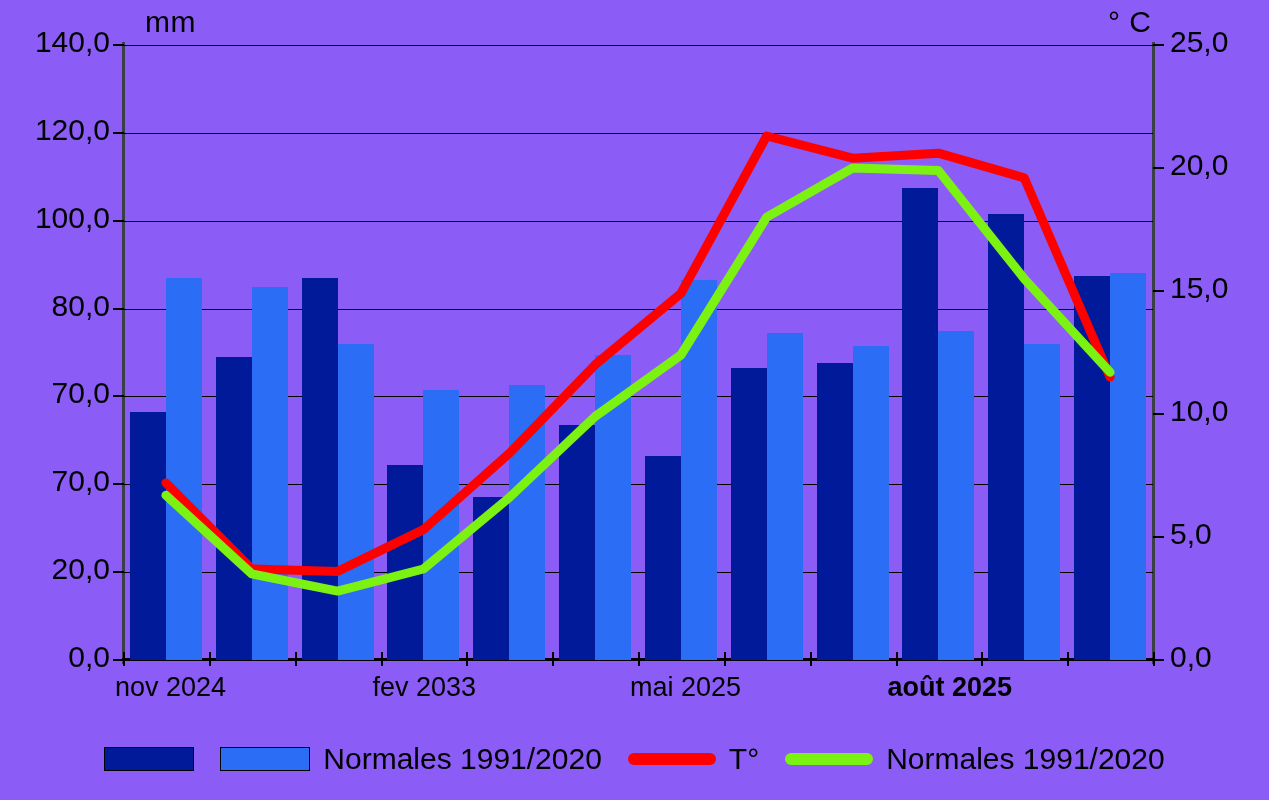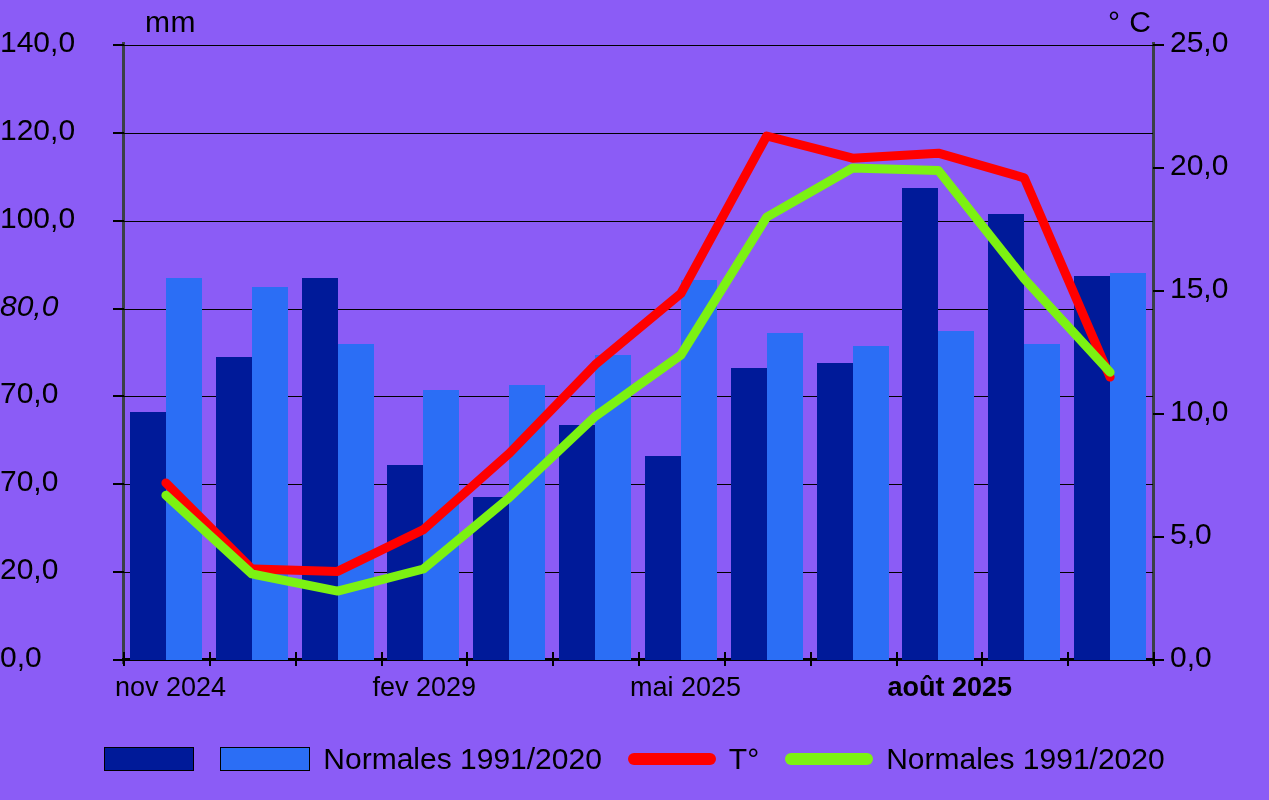--- a/index.html
+++ b/index.html
@@ -5,21 +5,21 @@
 <style>
   html,body{margin:0;padding:0;background:#ffffff;}
   body{font-family:"Liberation Sans",sans-serif;}
   #stage{position:relative;width:1269px;height:800px;background:#8b5cf6;overflow:hidden;}
 
   .axis-unit{position:absolute;font-size:30px;color:#000;font-weight:400;letter-spacing:0.5px;}
   #unit-mm{left:145px;top:5px;}
   #unit-c{left:1108px;top:5px;}
 
   .tick-label{position:absolute;font-size:30px;color:#000;white-space:nowrap;}
-  .tick-left{width:110px;}
+  .tick-left{text-align:right;width:110px;}
   .tick-right{text-align:left;width:110px;}
 
   #plot{position:absolute;left:123px;top:45px;width:1030px;height:615px;}
   .gridline{position:absolute;left:0;width:100%;height:1px;background:#000;}
   .axis-line{position:absolute;background:#3a4046;}
   #y-axis-left{left:122px;top:42px;width:3px;height:622px;}
   #y-axis-right{left:1152px;top:42px;width:3px;height:622px;}
   #x-axis{left:122px;top:658px;width:1033px;height:3px;background:#000;}
 
   .tickmark{position:absolute;background:#000;}
@@ -65,21 +65,21 @@
       <div class="gridline" style="position: absolute; left: 123px; top: 572.143px; width: 1030px; height: 1px; background: rgb(0, 0, 0);"></div>
     </div>
   <div id="left-ticks">
       <div class="tickmark tick-left-mark" style="top: 44px;"></div>
       <div class="tick-label tick-left" style="left: 0px; top: 25px;">140,0</div>
       <div class="tickmark tick-left-mark" style="top: 131.857px;"></div>
       <div class="tick-label tick-left" style="left: 0px; top: 112.857px;">120,0</div>
       <div class="tickmark tick-left-mark" style="top: 219.714px;"></div>
       <div class="tick-label tick-left" style="left: 0px; top: 200.714px;">100,0</div>
       <div class="tickmark tick-left-mark" style="top: 307.571px;"></div>
-      <div class="tick-label tick-left" style="left: 0px; top: 288.571px; font-style: italic;">80,0</div>
+      <div class="tick-label tick-left" style="left: 0px; top: 288.571px;">80,0</div>
       <div class="tickmark tick-left-mark" style="top: 395.429px;"></div>
       <div class="tick-label tick-left" style="left: 0px; top: 376.429px;">70,0</div>
       <div class="tickmark tick-left-mark" style="top: 483.286px;"></div>
       <div class="tick-label tick-left" style="left: 0px; top: 464.286px;">70,0</div>
       <div class="tickmark tick-left-mark" style="top: 571.143px;"></div>
       <div class="tick-label tick-left" style="left: 0px; top: 552.143px;">20,0</div>
       <div class="tickmark tick-left-mark" style="top: 659px;"></div>
       <div class="tick-label tick-left" style="left: 0px; top: 640px;">0,0</div>
     </div>
   <div id="right-ticks">
@@ -140,21 +140,21 @@
         <div class="bar normal" style="left: 987.083px; width: 36.05px; height: 386.571px; background: rgb(43, 110, 245);"></div>
       </div>
     <svg id="lines" viewBox="0 0 1030 615" preserveAspectRatio="none">
         <polyline points="42.9,437.9 128.8,524.0 214.6,526.4 300.4,484.6 386.3,408.4 472.1,319.8 557.9,248.5 643.7,91.0 729.6,113.2 815.4,108.2 901.2,132.8 987.1,332.1" fill="none" stroke="#ff0000" stroke-width="9" stroke-linecap="round" stroke-linejoin="round" vector-effect="non-scaling-stroke"></polyline>
         <polyline points="42.9,450.2 128.8,528.9 214.6,546.1 300.4,524.0 386.3,452.6 472.1,371.5 557.9,310.0 643.7,172.2 729.6,123.0 815.4,125.5 901.2,233.7 987.1,327.2" fill="none" stroke="#7cf212" stroke-width="9" stroke-linecap="round" stroke-linejoin="round" vector-effect="non-scaling-stroke"></polyline>
       </svg>
   </div>
 
   <div id="xlabels">
       <div class="xlabel" style="left: 115px; top: 672px;">nov 2024</div>
-      <div class="xlabel" style="left: 372.5px; top: 672px;">fev 2029</div>
+      <div class="xlabel" style="left: 372.5px; top: 672px;">fev 2033</div>
       <div class="xlabel" style="left: 630px; top: 672px;">mai 2025</div>
       <div class="xlabel" style="left: 887.5px; top: 672px; font-weight: bold;">août 2025</div>
     </div>
 
   <div id="legend">
       <div class="legend-item">
         <div class="swatch-bar" style="background: rgb(0, 26, 153); border: 1px solid rgb(0, 0, 0);"></div>
       </div>
       <div class="legend-item">
         <div class="swatch-bar" style="background: rgb(43, 110, 245); border: 1px solid rgb(0, 0, 0);"></div>

